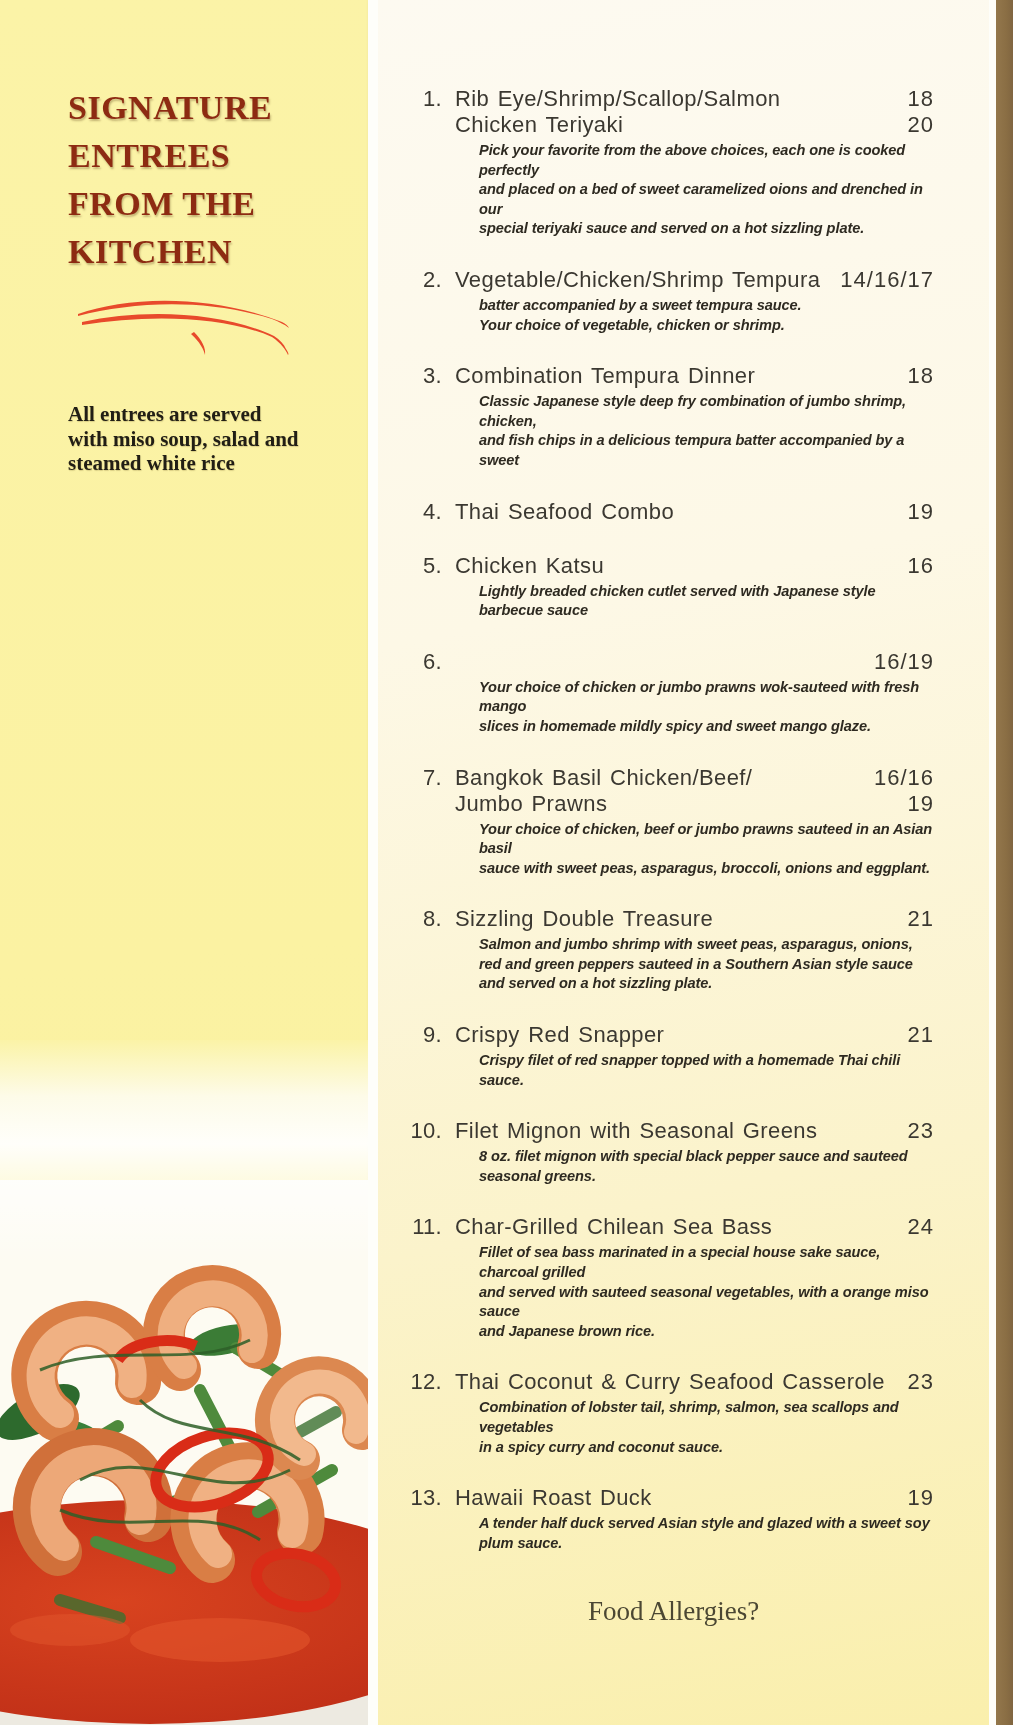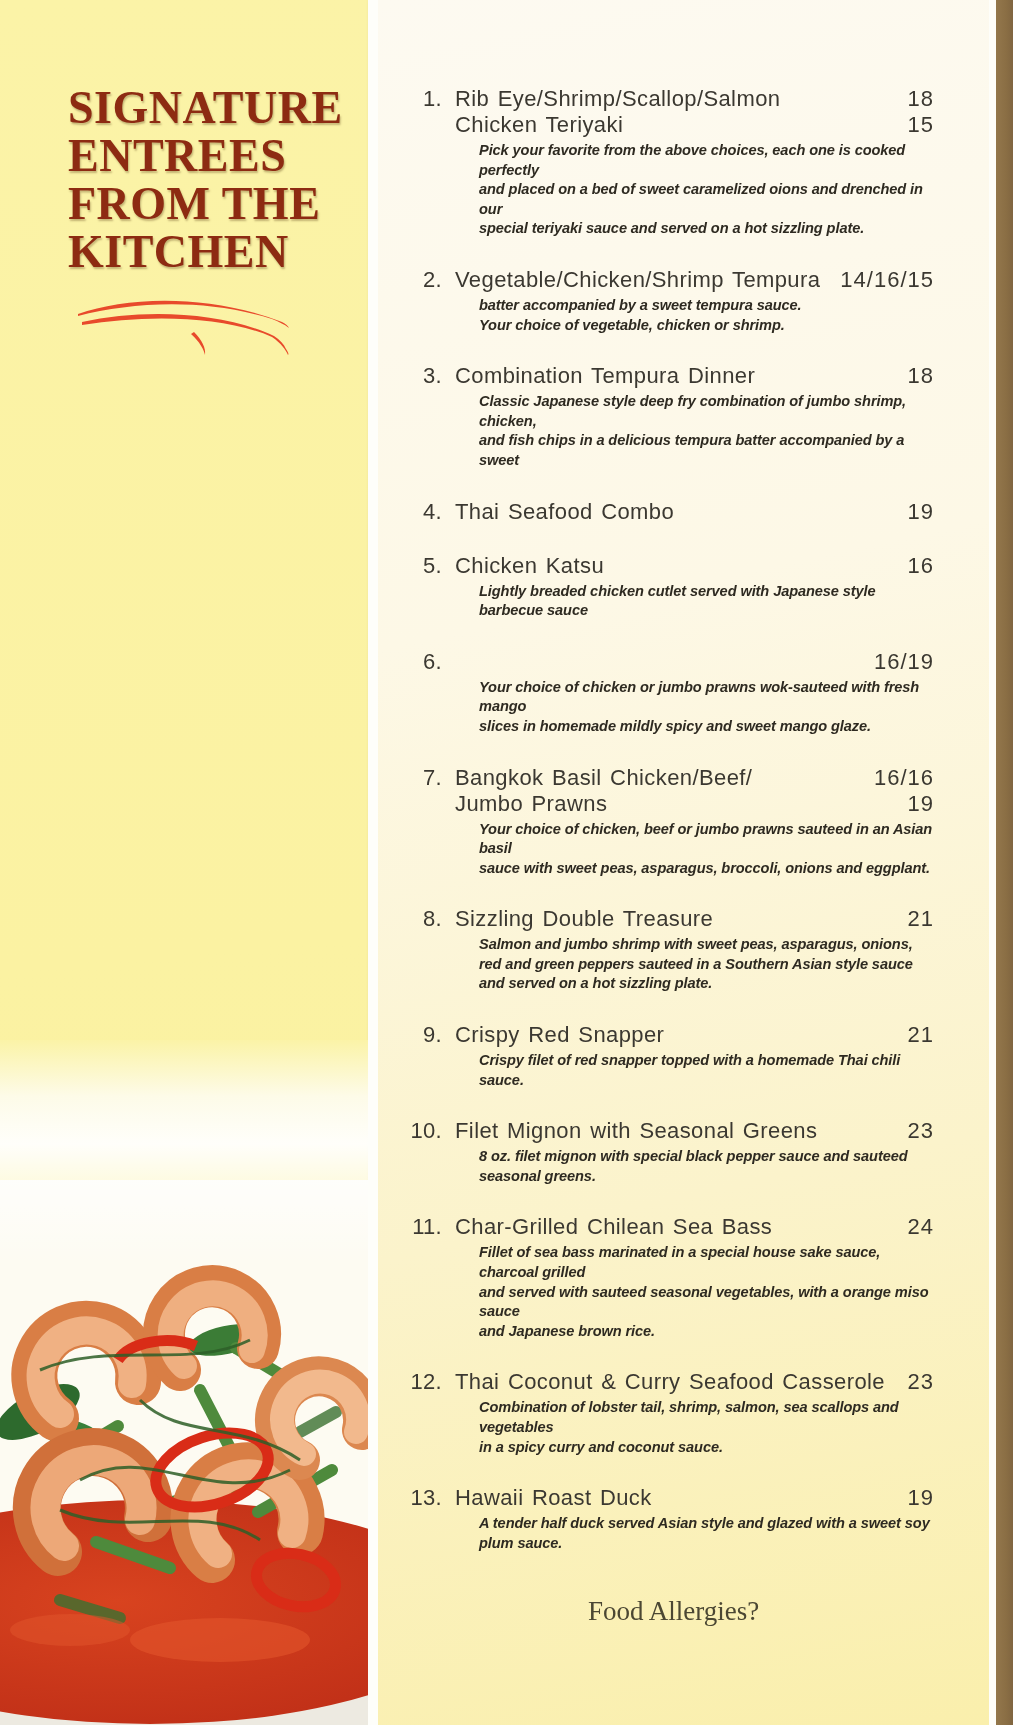--- a/index.html
+++ b/index.html
@@ -20,21 +20,21 @@
     font-family:"Liberation Sans",sans-serif;background:#fff;
   }
   .page{position:absolute;inset:0;}
   .sidebar{
     position:absolute;left:0;top:0;width:368px;height:1725px;
     background:linear-gradient(175deg,var(--sidebar-yellow) 0%,#FBF2A2 55%,#FAF0A4 100%);
   }
   .sidebar-inner{position:relative;z-index:3;padding:84px 0 0 68px;}
   .sidebar-title{
     font-family:"Liberation Serif",serif;font-weight:bold;
-    font-size:46px;line-height:48px;letter-spacing:0.5px;
+    font-size:34px;line-height:48px;letter-spacing:0.5px;
     color:var(--title-red);
     text-shadow:1px 2px 2px rgba(90,60,20,0.35);
   }
   .swirl{margin:16px 0 0 6px;width:220px;height:64px;color:var(--accent-red);}
   .sidebar-note{
     margin-top:46px;width:238px;
     font-family:"Liberation Serif",serif;font-weight:bold;
     font-size:21px;line-height:24.5px;color:#211E15;
     text-shadow:0.5px 1px 1px rgba(120,100,40,0.25);
   }
@@ -94,20 +94,21 @@
           <div>FROM THE</div>
           <div>KITCHEN</div>
         </h1>
       <div class="swirl">
         <svg viewBox="0 0 220 64" width="220" height="64">
           <path fill="currentColor" d="M4,22 C55,4 135,2 208,30 C212,32 214,34 215,36 C210,32 205,30 198,27 C130,6 60,10 4,24 Z"></path>
           <path fill="currentColor" d="M8,30 C70,16 150,20 200,44 C206,48 210,52 212,57 C214,60 215,62 214,63 C212,58 207,51 198,45 C150,24 75,22 8,33 Z"></path>
           <path fill="currentColor" d="M120,40 C128,48 132,56 131,63 C130,58 126,50 117,42 Z"></path>
         </svg>
       </div>
+      <p class="sidebar-note">All entrees are served with miso soup, salad and steamed white rice</p>
     </div>
 
     <div class="photo">
       <svg viewBox="0 0 368 685" preserveAspectRatio="none">
         <defs>
           <linearGradient id="fadeTop" x1="0" y1="0" x2="0" y2="1">
             <stop offset="0" stop-color="#FBF3A7" stop-opacity="1"></stop>
             <stop offset="0.14" stop-color="#FDFBE8" stop-opacity="1"></stop>
             <stop offset="0.26" stop-color="#FFFFFF" stop-opacity="0.95"></stop>
             <stop offset="0.40" stop-color="#FFFFFF" stop-opacity="0.55"></stop>
@@ -183,35 +184,35 @@
     <div id="menu-list">
         <div class="menu-item">
           <div class="item-num">1.</div>
           <div class="item-body">
             <div class="name-line">
               <span class="item-name">Rib Eye/Shrimp/Scallop/Salmon</span>
               <span class="item-price">18</span>
             </div>
             <div class="name-line">
               <span class="item-name">Chicken Teriyaki</span>
-              <span class="item-price">15</span>
+              <span class="item-price">20</span>
             </div>
             <div class="item-desc">
               <div class="desc-line">Pick your favorite from the above choices, each one is cooked perfectly</div>
               <div class="desc-line">and placed on a bed of sweet caramelized oions and drenched in our</div>
               <div class="desc-line">special teriyaki sauce and served on a hot sizzling plate.</div>
             </div>
           </div>
         </div>
         <div class="menu-item">
           <div class="item-num">2.</div>
           <div class="item-body">
             <div class="name-line">
               <span class="item-name">Vegetable/Chicken/Shrimp Tempura</span>
-              <span class="item-price">14/16/15</span>
+              <span class="item-price">14/16/17</span>
             </div>
             <div class="item-desc">
               <div class="desc-line">batter accompanied by a sweet tempura sauce.</div>
               <div class="desc-line">Your choice of vegetable, chicken or shrimp.</div>
             </div>
           </div>
         </div>
         <div class="menu-item">
           <div class="item-num">3.</div>
           <div class="item-body">

